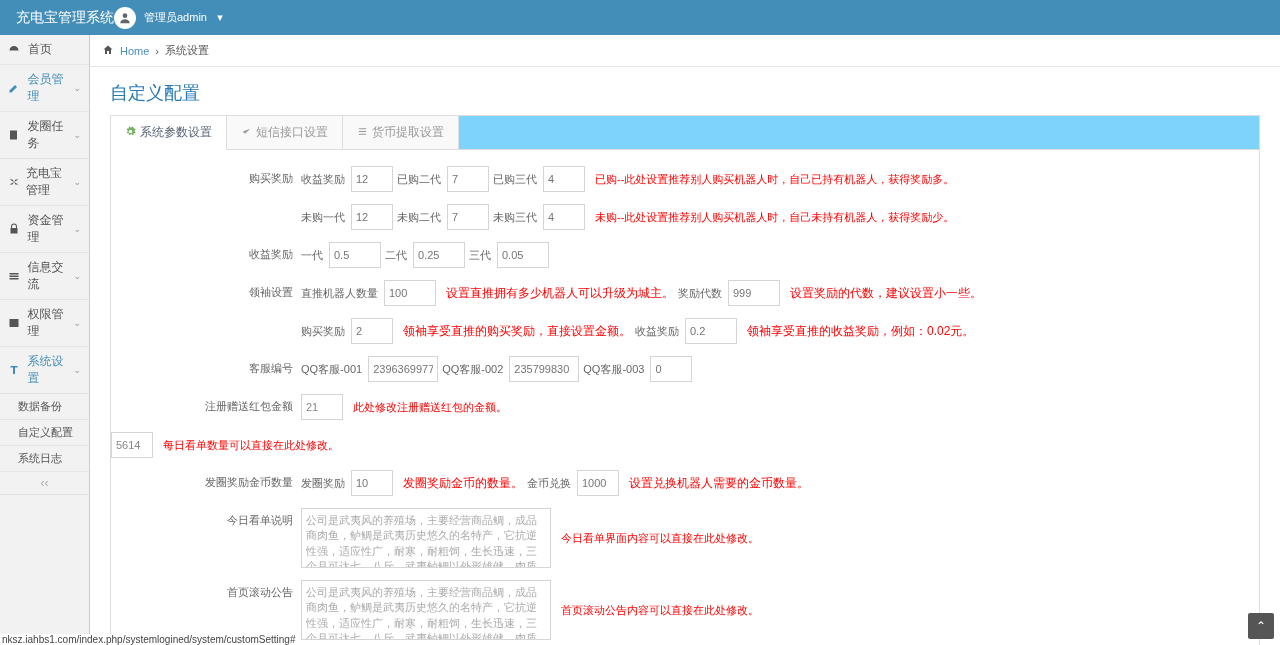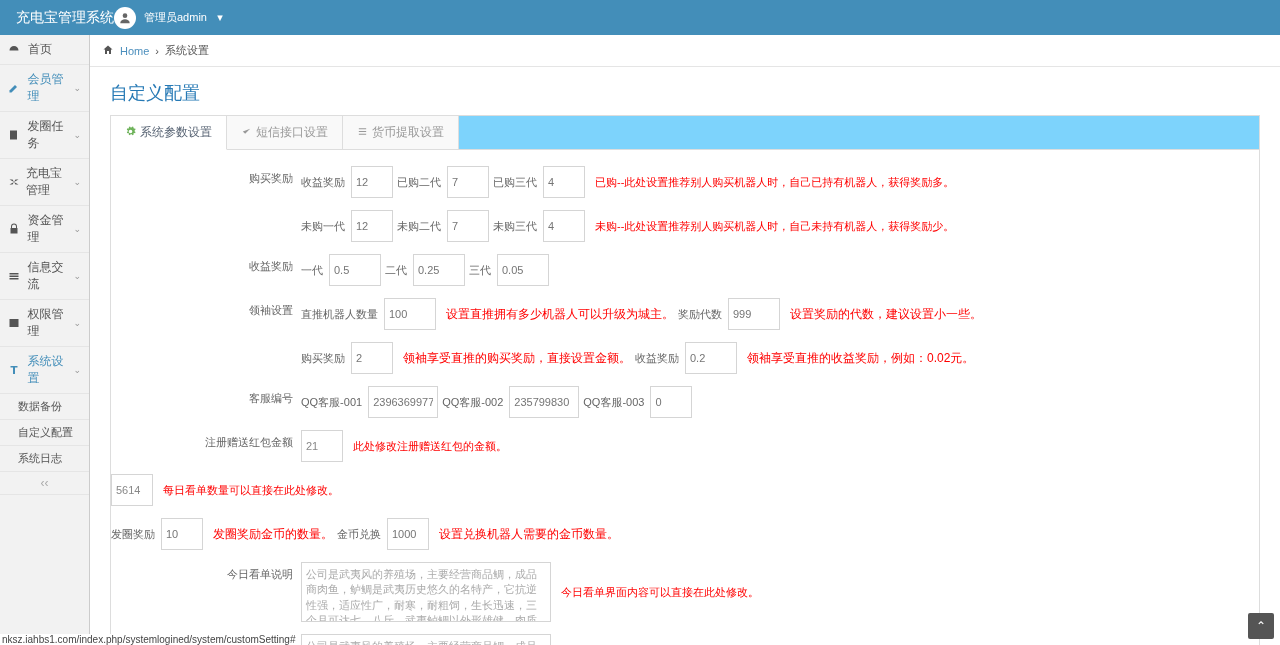--- a/index.html
+++ b/index.html
@@ -29,21 +29,21 @@
 .tabs { display:flex; border-bottom:1px solid #ddd; background:#7dd3fc;text-align:right; }
 .tab { padding:8px 14px; font-size:12px; color:#999; cursor:pointer; display:flex; align-items:center; gap:4px; border-right:1px solid #ddd; background:#f9f9f9; }
 .tab.active { background:#fff; color:#576373; border-bottom:1px solid #fff; margin-bottom:-1px; }
 .tab.active .tab-ico svg { fill:#6fb35b; }
 .tab-ico svg { width:11px; height:11px; fill:#999; }
 .form { padding:16px 0 20px; }
 .row { display:flex; align-items:flex-start; margin-bottom:12px; font-size:11px; }
 .row .lbl { width:190px; text-align:right; padding-right:8px; padding-top:5px; color:#666; flex-shrink:0; }
 .row .fields { display:flex; align-items:center; flex-wrap:wrap; gap:4px; }
 .sub-lbl { color:#666; font-size:11px; margin-right:2px; }
-.inp { height:32px; border:1px solid #d5d5d5; padding:0 4px; font-size:11px; color:#888; width:42px; }
+.inp { height:26px; border:1px solid #d5d5d5; padding:0 4px; font-size:11px; color:#888; width:42px; }
 .inp.w60 { width:52px; }
 .inp.w80 { width:70px; }
 .hint-red { color:#f00; font-size:11px; margin-left:6px; }
 .hint-red2 { color:#f00; font-size:12px; margin-left:6px; }
 textarea.inp { height:60px; width:250px; resize:none; font-family:inherit; line-height:1.4; color:#aaa; padding:4px; }
 .footer-url { position:fixed; bottom:0; left:0; font-size:10px; color:#444; background:#fff; padding:0 2px; }
 .scroll-top { position:fixed; right:6px; bottom:6px; width:26px; height:26px; background:#555; color:#fff; display:flex; align-items:center; justify-content:center; cursor:pointer; border-radius:2px; }
 </style>
 </head>
 <body>
@@ -269,20 +269,21 @@
         </div>
 
         <div class="row">
           <div class="fields">
               <input class="inp" value="5614" style="">
               <span class="hint-red">每日看单数量可以直接在此处修改。</span>
             </div>
         </div>
 
         <div class="row">
+          <div class="lbl">发圈奖励金币数量</div>
           <div class="fields">
             <span class="sub-lbl">发圈奖励</span>
               <input class="inp" placeholder="10" style="">
             <span class="hint-red2">发圈奖励金币的数量。</span>
             <span class="sub-lbl">金币兑换</span>
               <input class="inp" placeholder="1000" style="">
             <span class="hint-red2">设置兑换机器人需要的金币数量。</span>
           </div>
         </div>
 

